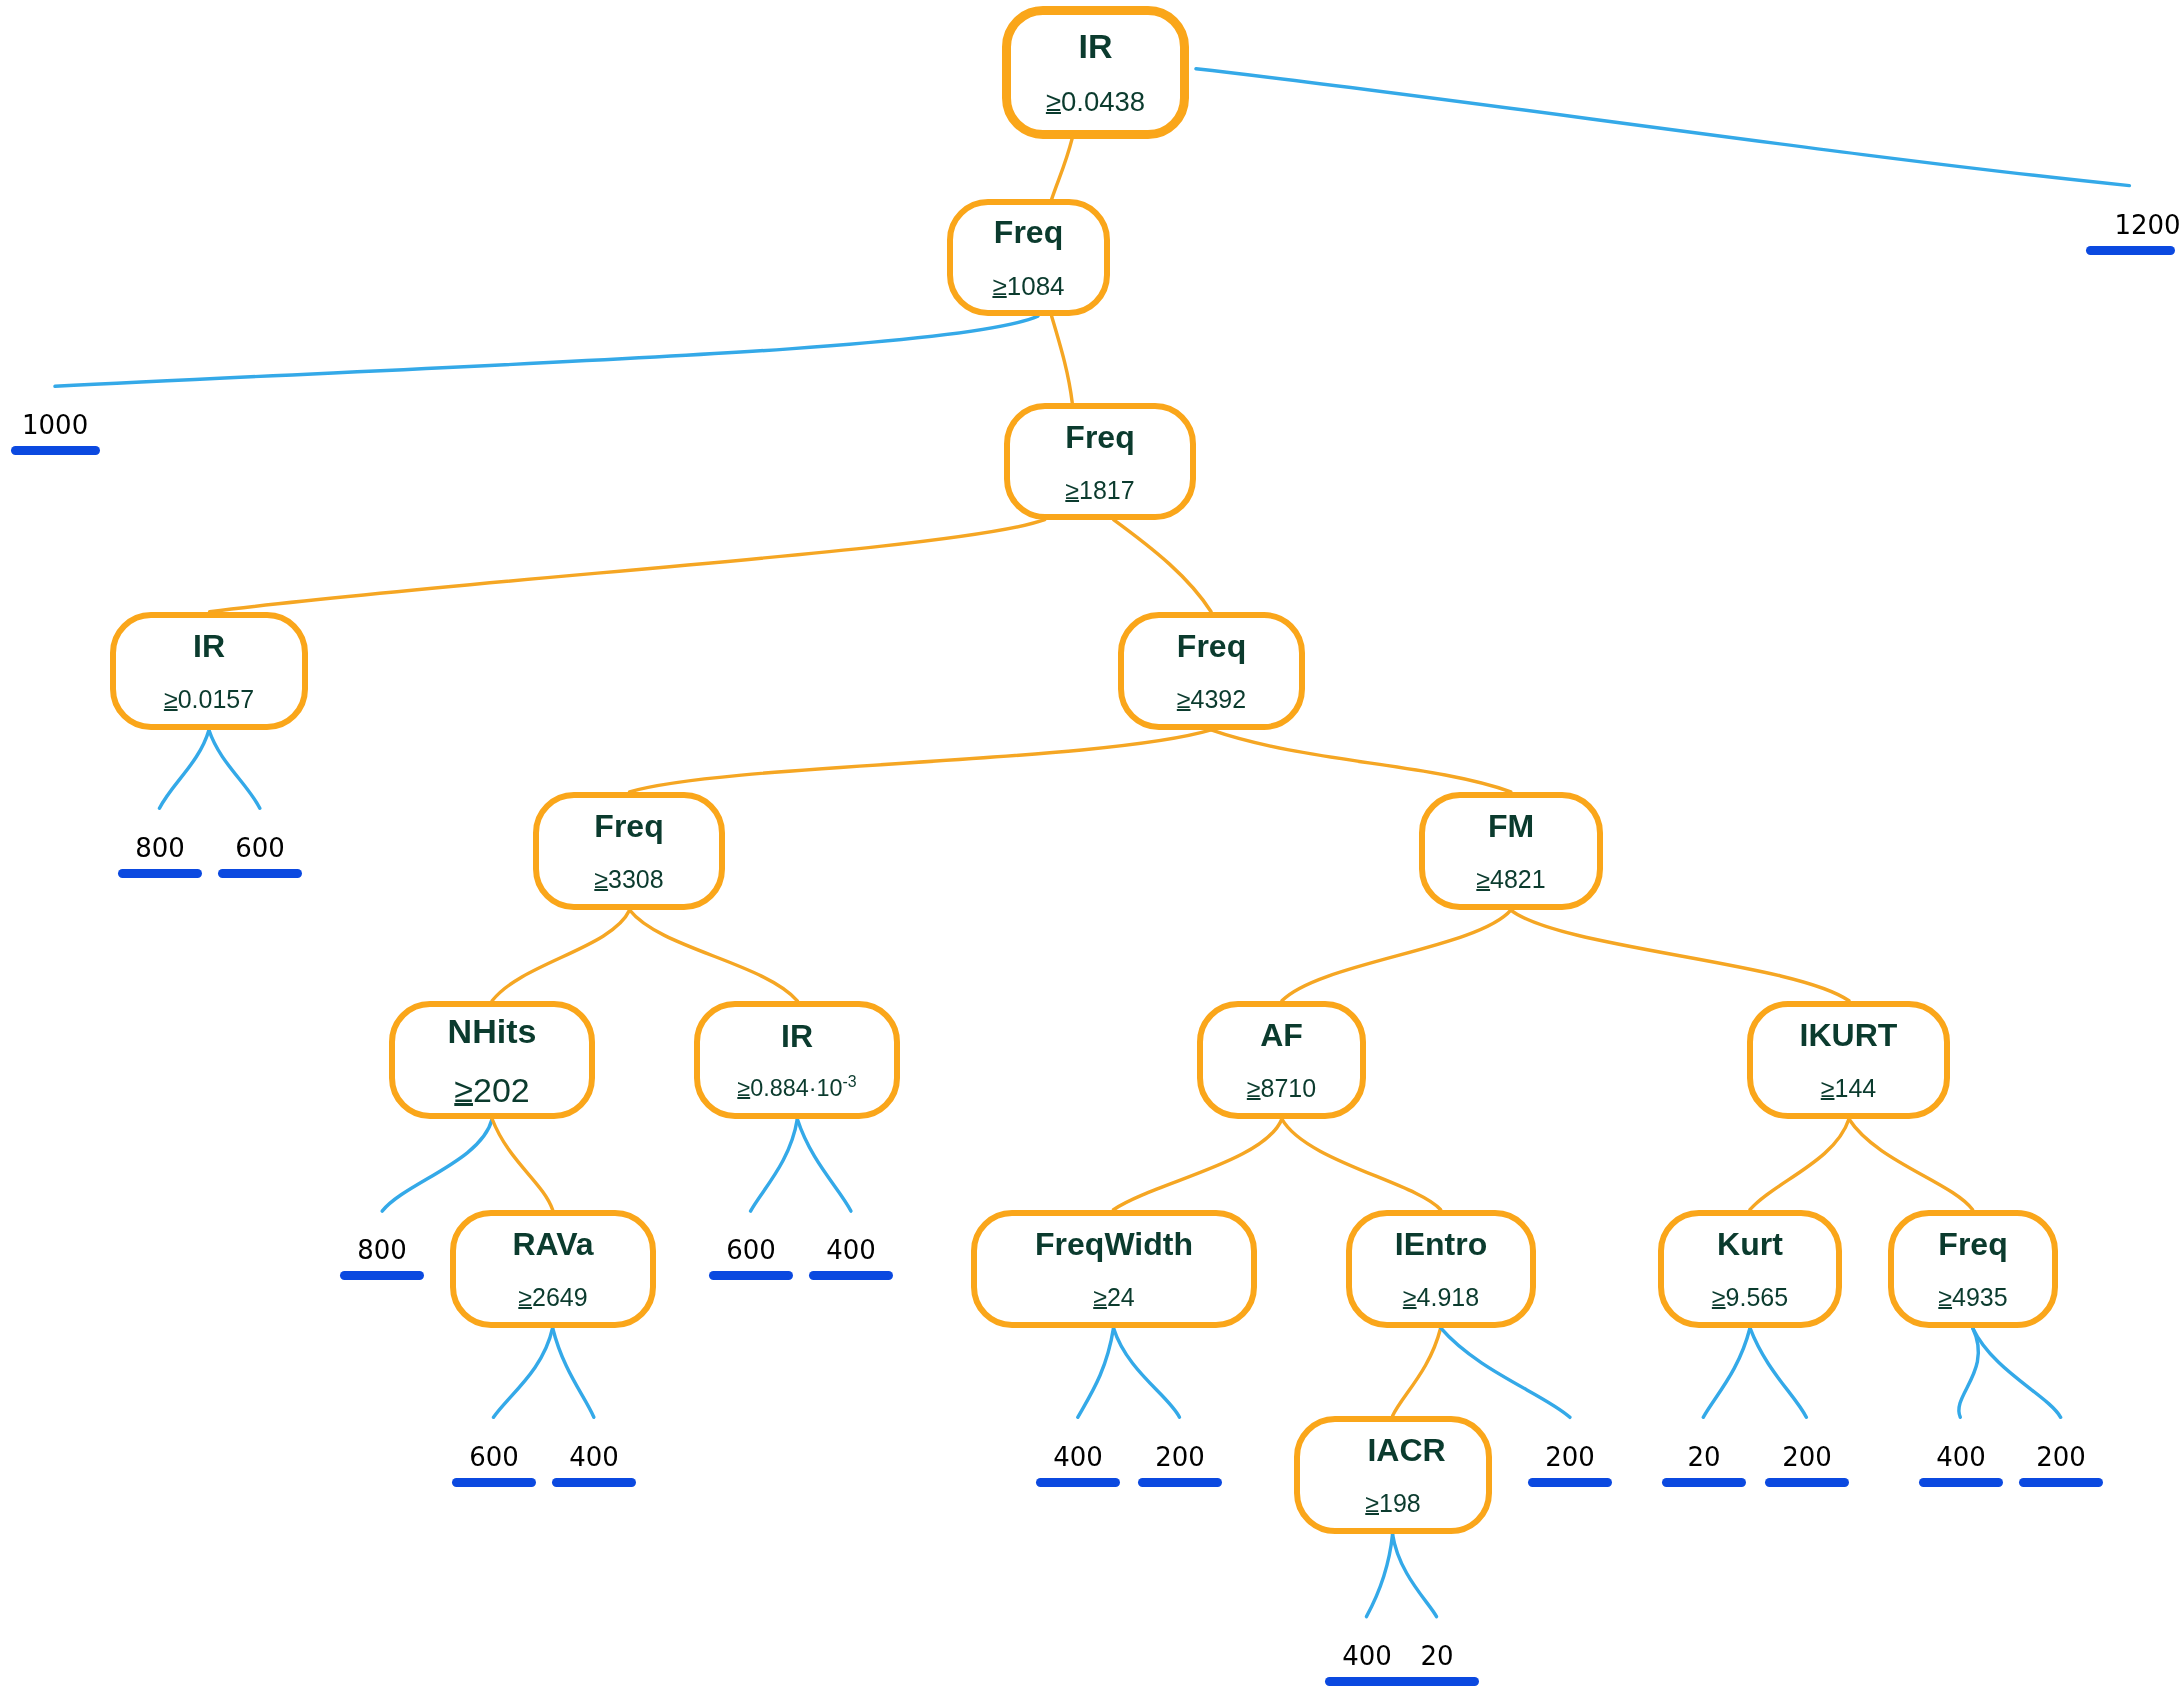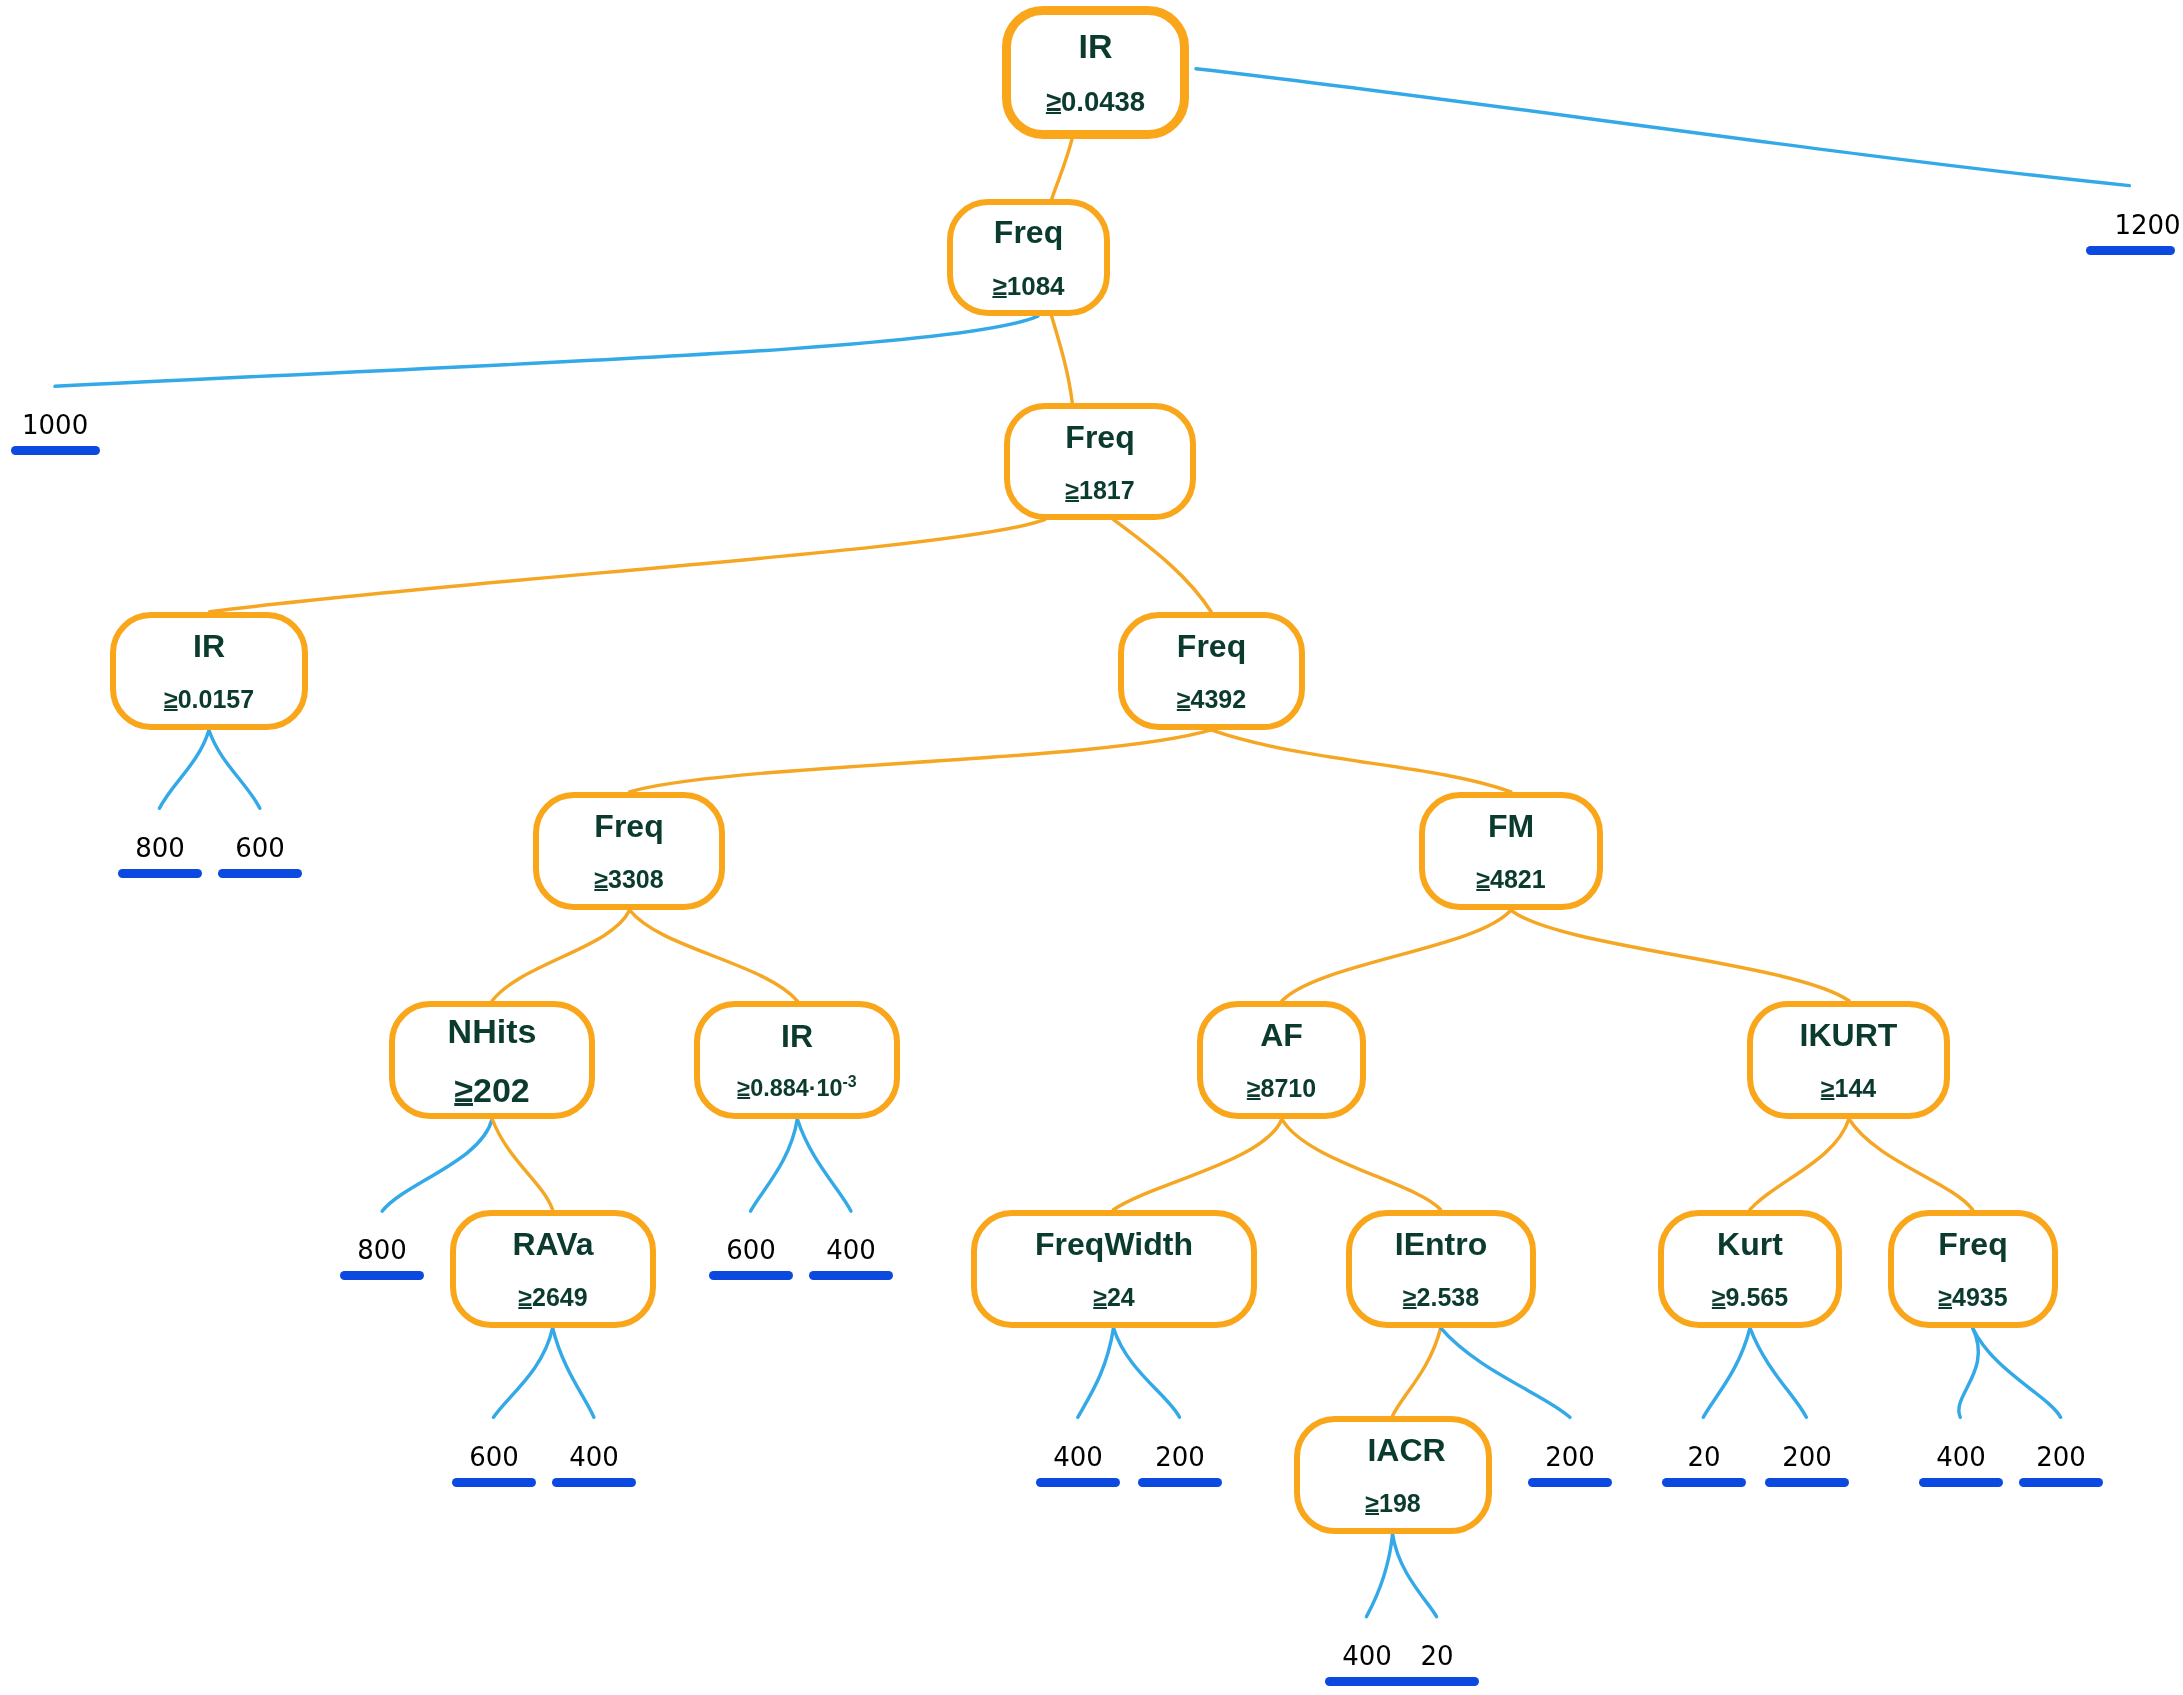--- a/index.html
+++ b/index.html
@@ -38,21 +38,21 @@
   }
   .node.root {
     border-width: 9px;
   }
   .node-label {
     font-weight: bold;
     line-height: 1.0;
     white-space: nowrap;
   }
   .node-thresh {
-    font-weight: bold;
+    font-weight: normal;
     line-height: 1.0;
     white-space: nowrap;
     margin-top: 25px;
   }
   .node-thresh .ge {
     text-decoration: underline;
     text-underline-offset: 1.4px;
   }
   .node-thresh sup {
     font-size: 0.68em;
@@ -168,21 +168,21 @@
       <div class="node" style="left: 450px; top: 1210px; width: 206px; height: 118px; border-color: rgb(250, 166, 26); color: rgb(11, 59, 46);">
         <div class="node-label" style="font-size: 32px;">RAVa</div>
         <div class="node-thresh" style="font-size: 25px;"><span class="ge">≥</span><span>2649</span></div>
       </div>
       <div class="node" style="left: 971px; top: 1210px; width: 286px; height: 118px; border-color: rgb(250, 166, 26); color: rgb(11, 59, 46);">
         <div class="node-label" style="font-size: 32px;">FreqWidth</div>
         <div class="node-thresh" style="font-size: 25px;"><span class="ge">≥</span><span>24</span></div>
       </div>
       <div class="node" style="left: 1346px; top: 1210px; width: 190px; height: 118px; border-color: rgb(250, 166, 26); color: rgb(11, 59, 46);">
         <div class="node-label" style="font-size: 32px;">IEntro</div>
-        <div class="node-thresh" style="font-size: 25px;"><span class="ge">≥</span><span>2.538</span></div>
+        <div class="node-thresh" style="font-size: 25px;"><span class="ge">≥</span><span>4.918</span></div>
       </div>
       <div class="node" style="left: 1658px; top: 1210px; width: 184px; height: 118px; border-color: rgb(250, 166, 26); color: rgb(11, 59, 46);">
         <div class="node-label" style="font-size: 32px;">Kurt</div>
         <div class="node-thresh" style="font-size: 25px;"><span class="ge">≥</span><span>9.565</span></div>
       </div>
       <div class="node" style="left: 1888px; top: 1210px; width: 170px; height: 118px; border-color: rgb(250, 166, 26); color: rgb(11, 59, 46);">
         <div class="node-label" style="font-size: 32px;">Freq</div>
         <div class="node-thresh" style="font-size: 25px;"><span class="ge">≥</span><span>4935</span></div>
       </div>
       <div class="node" style="left: 1294px; top: 1416px; width: 198px; height: 118px; border-color: rgb(250, 166, 26); color: rgb(11, 59, 46);">

